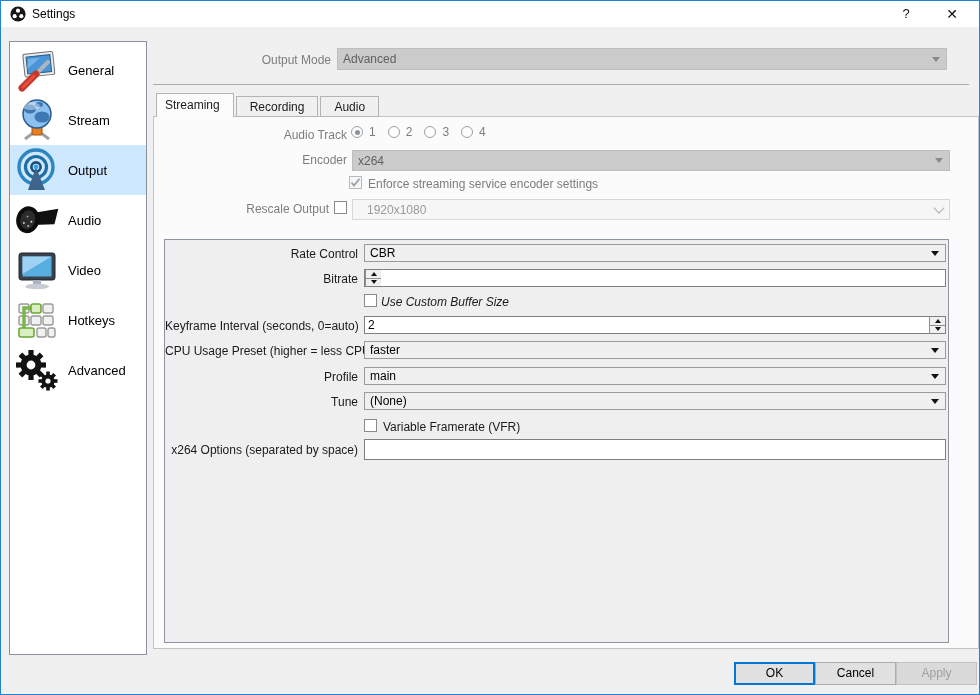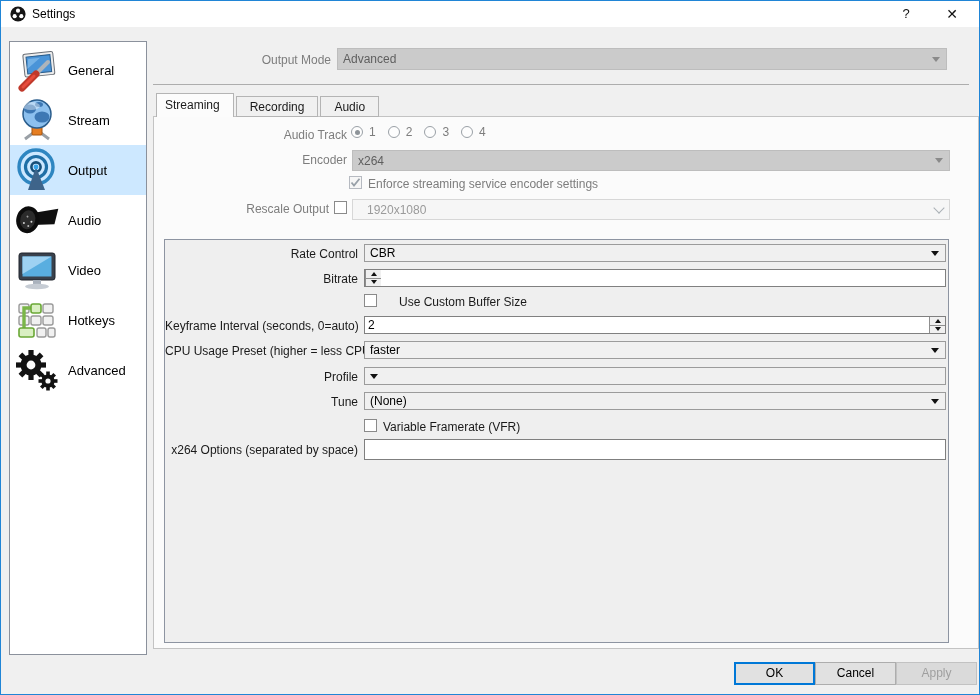--- a/index.html
+++ b/index.html
@@ -276,21 +276,21 @@
           <span class="sb up">
               <span class="tri-up"></span>
             </span>
           <span class="sb">
               <span class="tri-dn"></span>
             </span>
         </span>
       </div>
 
       <span class="cb" style="left:199px;top:54px;"></span>
-      <div class="lbl" style="left:234px;top:55px;">Use Custom Buffer Size</div>
+      <div class="lbl" style="left:216px;top:55px;font-style:italic;">Use Custom Buffer Size</div>
 
       <div class="lbl right" style="left:0;top:79px;width:193px;">Keyframe Interval (seconds, 0=auto)</div>
       <div class="spin" style="left:199px;top:76px;width:582px;height:18px;">
         <input value="2" style="">
         <span class="spinbtns">
           <span class="sb up">
               <span class="tri-up"></span>
             </span>
           <span class="sb">
               <span class="tri-dn"></span>
@@ -299,20 +299,21 @@
       </div>
 
       <div class="lbl right" style="left:0;top:104px;width:193px;">CPU Usage Preset (higher = less CPU)</div>
       <div class="combo combo-en" style="left:199px;top:101px;width:582px;height:18px;">
         <span class="ctext">faster</span>
         <span class="arr"></span>
       </div>
 
       <div class="lbl right" style="left:0;top:130px;width:193px;">Profile</div>
       <div class="combo combo-en" style="left:199px;top:127px;width:582px;height:18px;">
+        <span class="ctext">main</span>
         <span class="arr"></span>
       </div>
 
       <div class="lbl right" style="left:0;top:155px;width:193px;">Tune</div>
       <div class="combo combo-en" style="left:199px;top:152px;width:582px;height:18px;">
         <span class="ctext">(None)</span>
         <span class="arr"></span>
       </div>
 
       <span class="cb" style="left:199px;top:179px;"></span>

